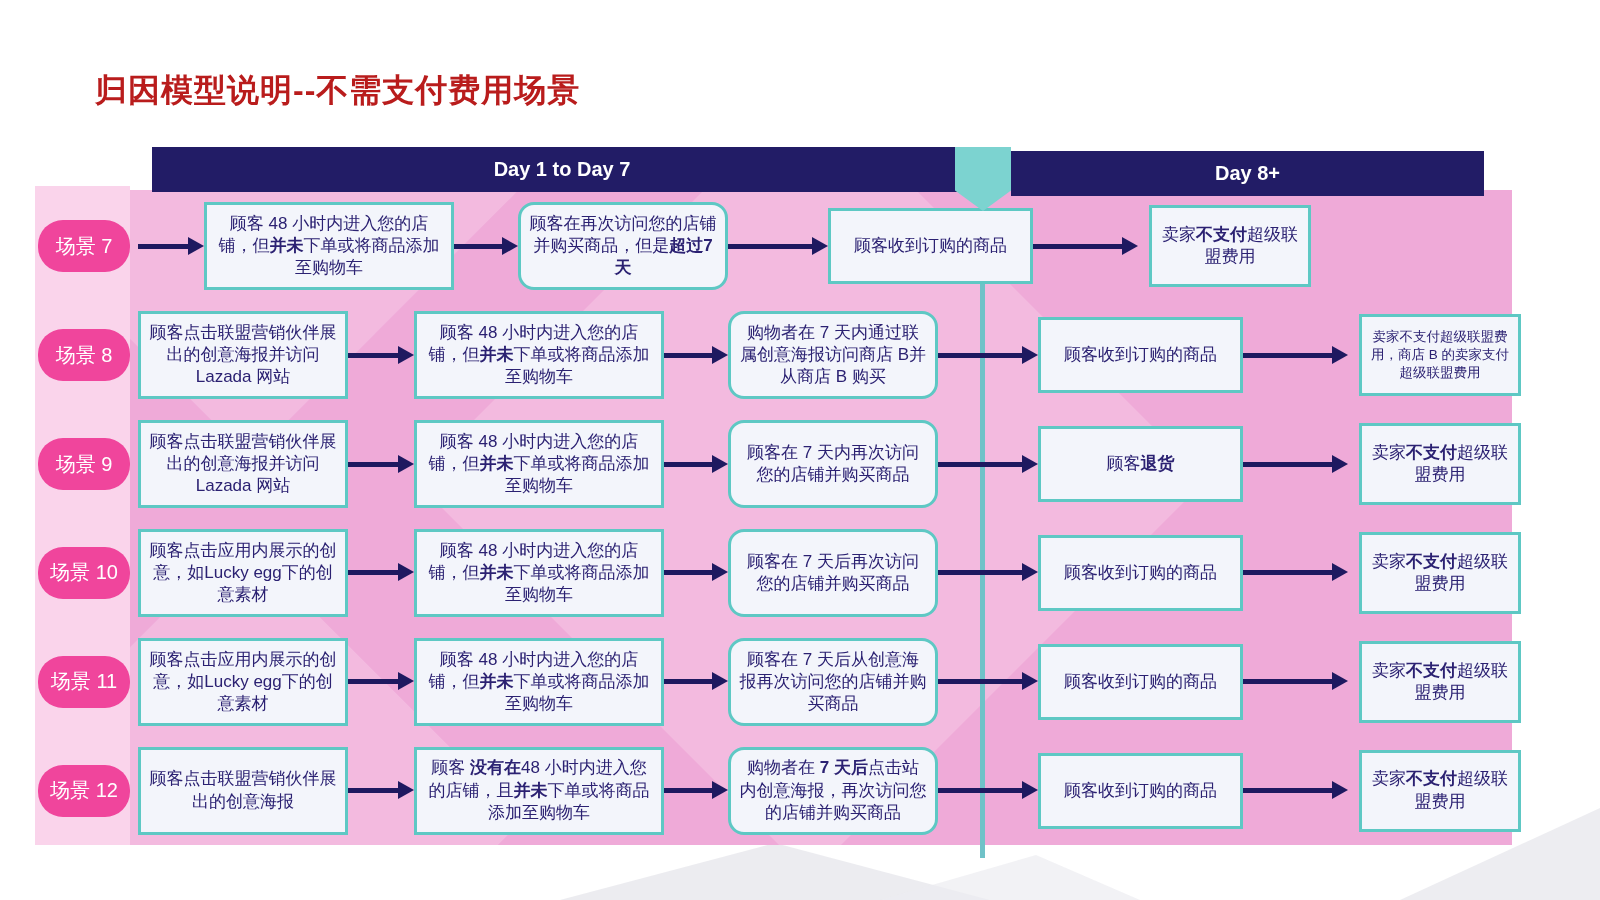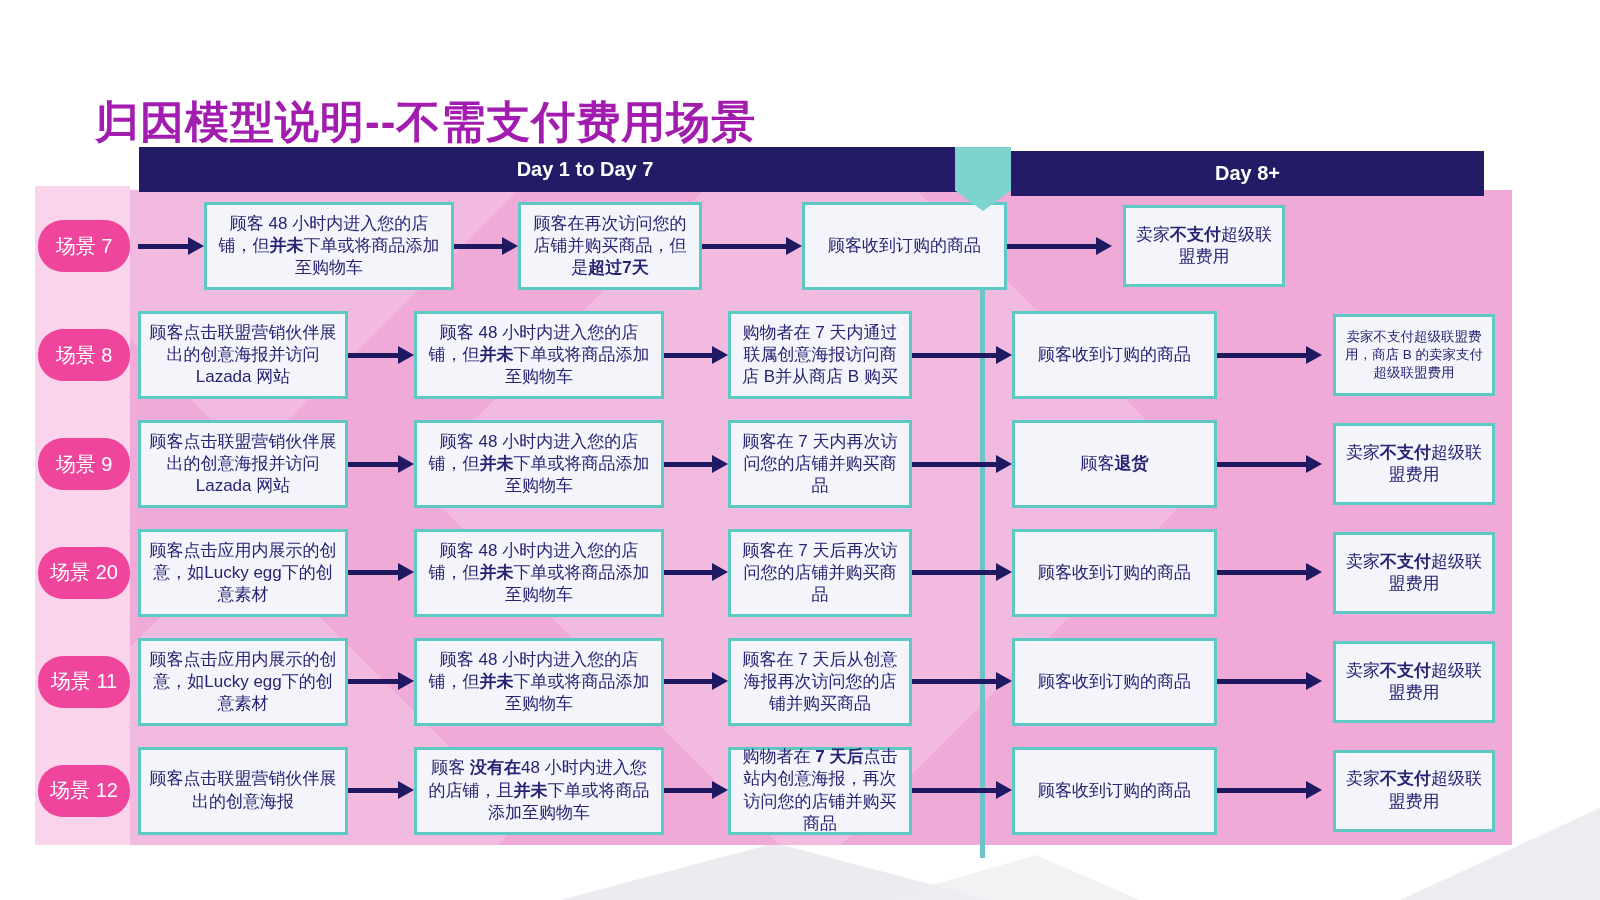--- a/index.html
+++ b/index.html
@@ -1,28 +1,28 @@
 <!DOCTYPE html>
 <html><head>
 <meta charset="utf-8">
 <style>
   html,body{margin:0;padding:0;}
   body{font-family:"Liberation Sans","DejaVu Sans",sans-serif;background:#ffffff;}
   .page{position:relative;width:1600px;height:900px;background:#ffffff;overflow:hidden;}
 
   
-  .title{position:absolute;left:95px;top:64px;font-size:44px;font-weight:bold;
-         color:#a21caf;letter-spacing:1px;white-space:nowrap;z-index:8;}
+  .title{position:absolute;left:95px;top:48px;font-size:32px;font-weight:bold;
+         color:#b91c1c;letter-spacing:1px;white-space:nowrap;z-index:8;}
 
   
   .timeline{position:absolute;left:135px;top:147px;width:1395px;height:45px;z-index:7;}
   .th-seg{position:absolute;top:0;height:45px;background:#221C66;color:#fff;
           display:flex;align-items:center;justify-content:center;
           font-size:20px;font-weight:bold;}
-  .th-left{left:4px;width:820px;padding-left:36px;}
+  .th-left{left:17px;width:820px;}
   .th-right{left:876px;width:473px;top:4px;}
   .th-marker{position:absolute;left:820px;top:0;width:56px;height:64px;background:#7CD3D0;
              clip-path:polygon(0 0,100% 0,100% 68%,50% 100%,0 68%);z-index:9;}
 
   
   .left-strip{position:absolute;left:35px;top:186px;width:95px;height:659px;background:#FAD4EB;z-index:1;}
   .panel{position:absolute;left:130px;top:190px;width:1382px;height:655px;background:#EFAAD8;
          overflow:hidden;z-index:1;}
   .pwm{position:absolute;background:#F6C6E6;opacity:.55;transform:rotate(45deg);}
   .pwm1{left:400px;top:10px;width:560px;height:560px;}
@@ -39,22 +39,22 @@
   .label{width:92px;height:52px;flex-shrink:0;background:#F0459C;color:#fff;
          font-size:20px;display:flex;align-items:center;justify-content:center;white-space:nowrap;border-radius:25px;}
   .spacer{width:8px;flex-shrink:0;}
   .box{background:#F3F5FB;border:3px solid #5EC8C4;color:#2B2172;box-sizing:border-box;
        display:flex;align-items:center;justify-content:center;text-align:center;
        font-size:17px;line-height:1.3;padding:4px 8px;flex-shrink:0;height:88px;}
   .box b{font-weight:700;}
   .box.small{font-size:13.5px;line-height:1.35;}
   .b1{width:210px;}
   .b2{width:250px;}
-  .b3{width:184px;}
-  .b4{width:205px;height:88px;}
+  .b3{width:210px;border-radius:16px;}
+  .b4{width:205px;height:76px;}
   .b5{width:162px;height:82px;margin-left:11px;}
   .arrow{position:relative;height:19px;flex-shrink:0;align-self:center;}
   .a1{width:66px;}.a2{width:64px;}.a3{width:100px;}.a4{width:105px;}
   .arrow::before{content:"";position:absolute;left:0;right:13px;top:7px;height:5px;background:#1E1960;}
   .arrow::after{content:"";position:absolute;right:0;top:0;width:0;height:0;
                 border-left:16px solid #1E1960;border-top:9.5px solid transparent;
                 border-bottom:9.5px solid transparent;}
 
   
   .wm{position:absolute;z-index:0;}
@@ -160,21 +160,21 @@
     <div class="box b4">
       <div class="box-text"><span>顾客</span><b>退货</b></div>
     </div>
     <div class="arrow a4"></div>
     <div class="box b5">
       <div class="box-text"><span>卖家</span><b>不支付</b><span>超级联盟费用</span></div>
     </div>
   </div>
 
   <div class="row">
-    <div class="label">场景 20</div>
+    <div class="label">场景 10</div>
     <div class="spacer"></div>
     <div class="box b1">
       <div class="box-text"><span>顾客点击应用内展示的创意，如Lucky egg下的创意素材</span></div>
     </div>
     <div class="arrow a1"></div>
     <div class="box b2">
       <div class="box-text"><span>顾客 48 小时内进入您的店铺，但</span><b>并未</b><span>下单或将商品添加至购物车</span></div>
     </div>
     <div class="arrow a2"></div>
     <div class="box b3">

